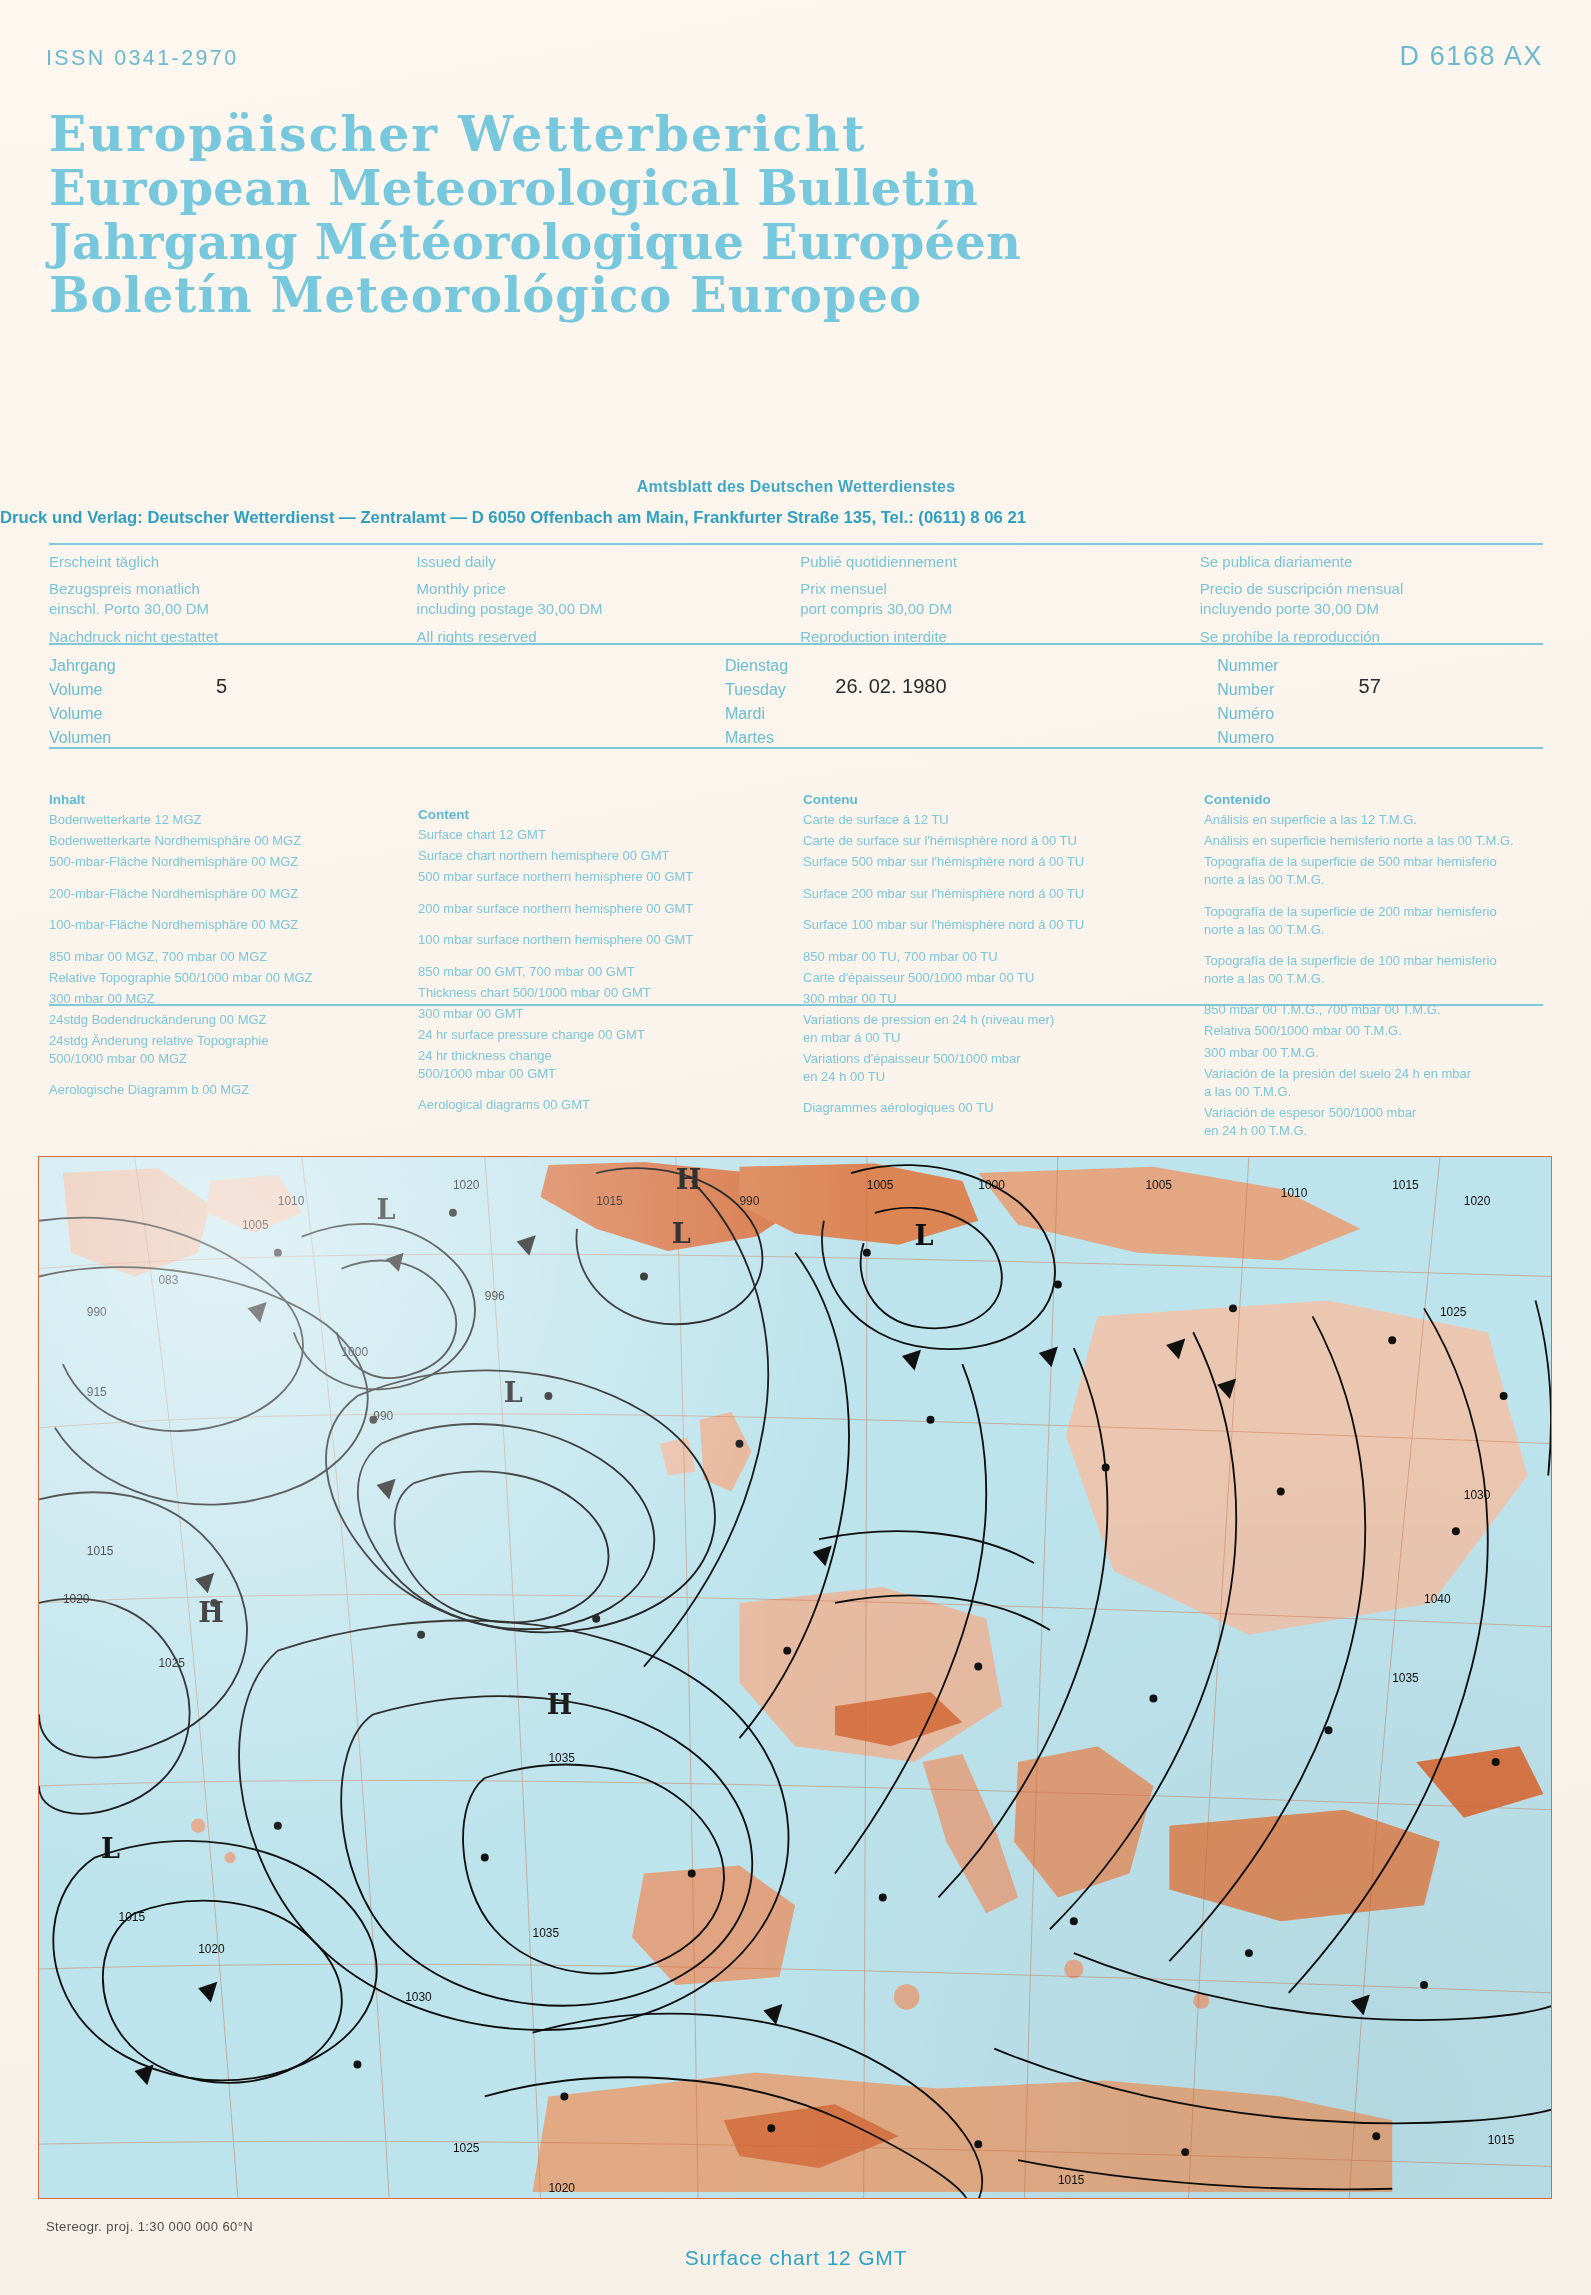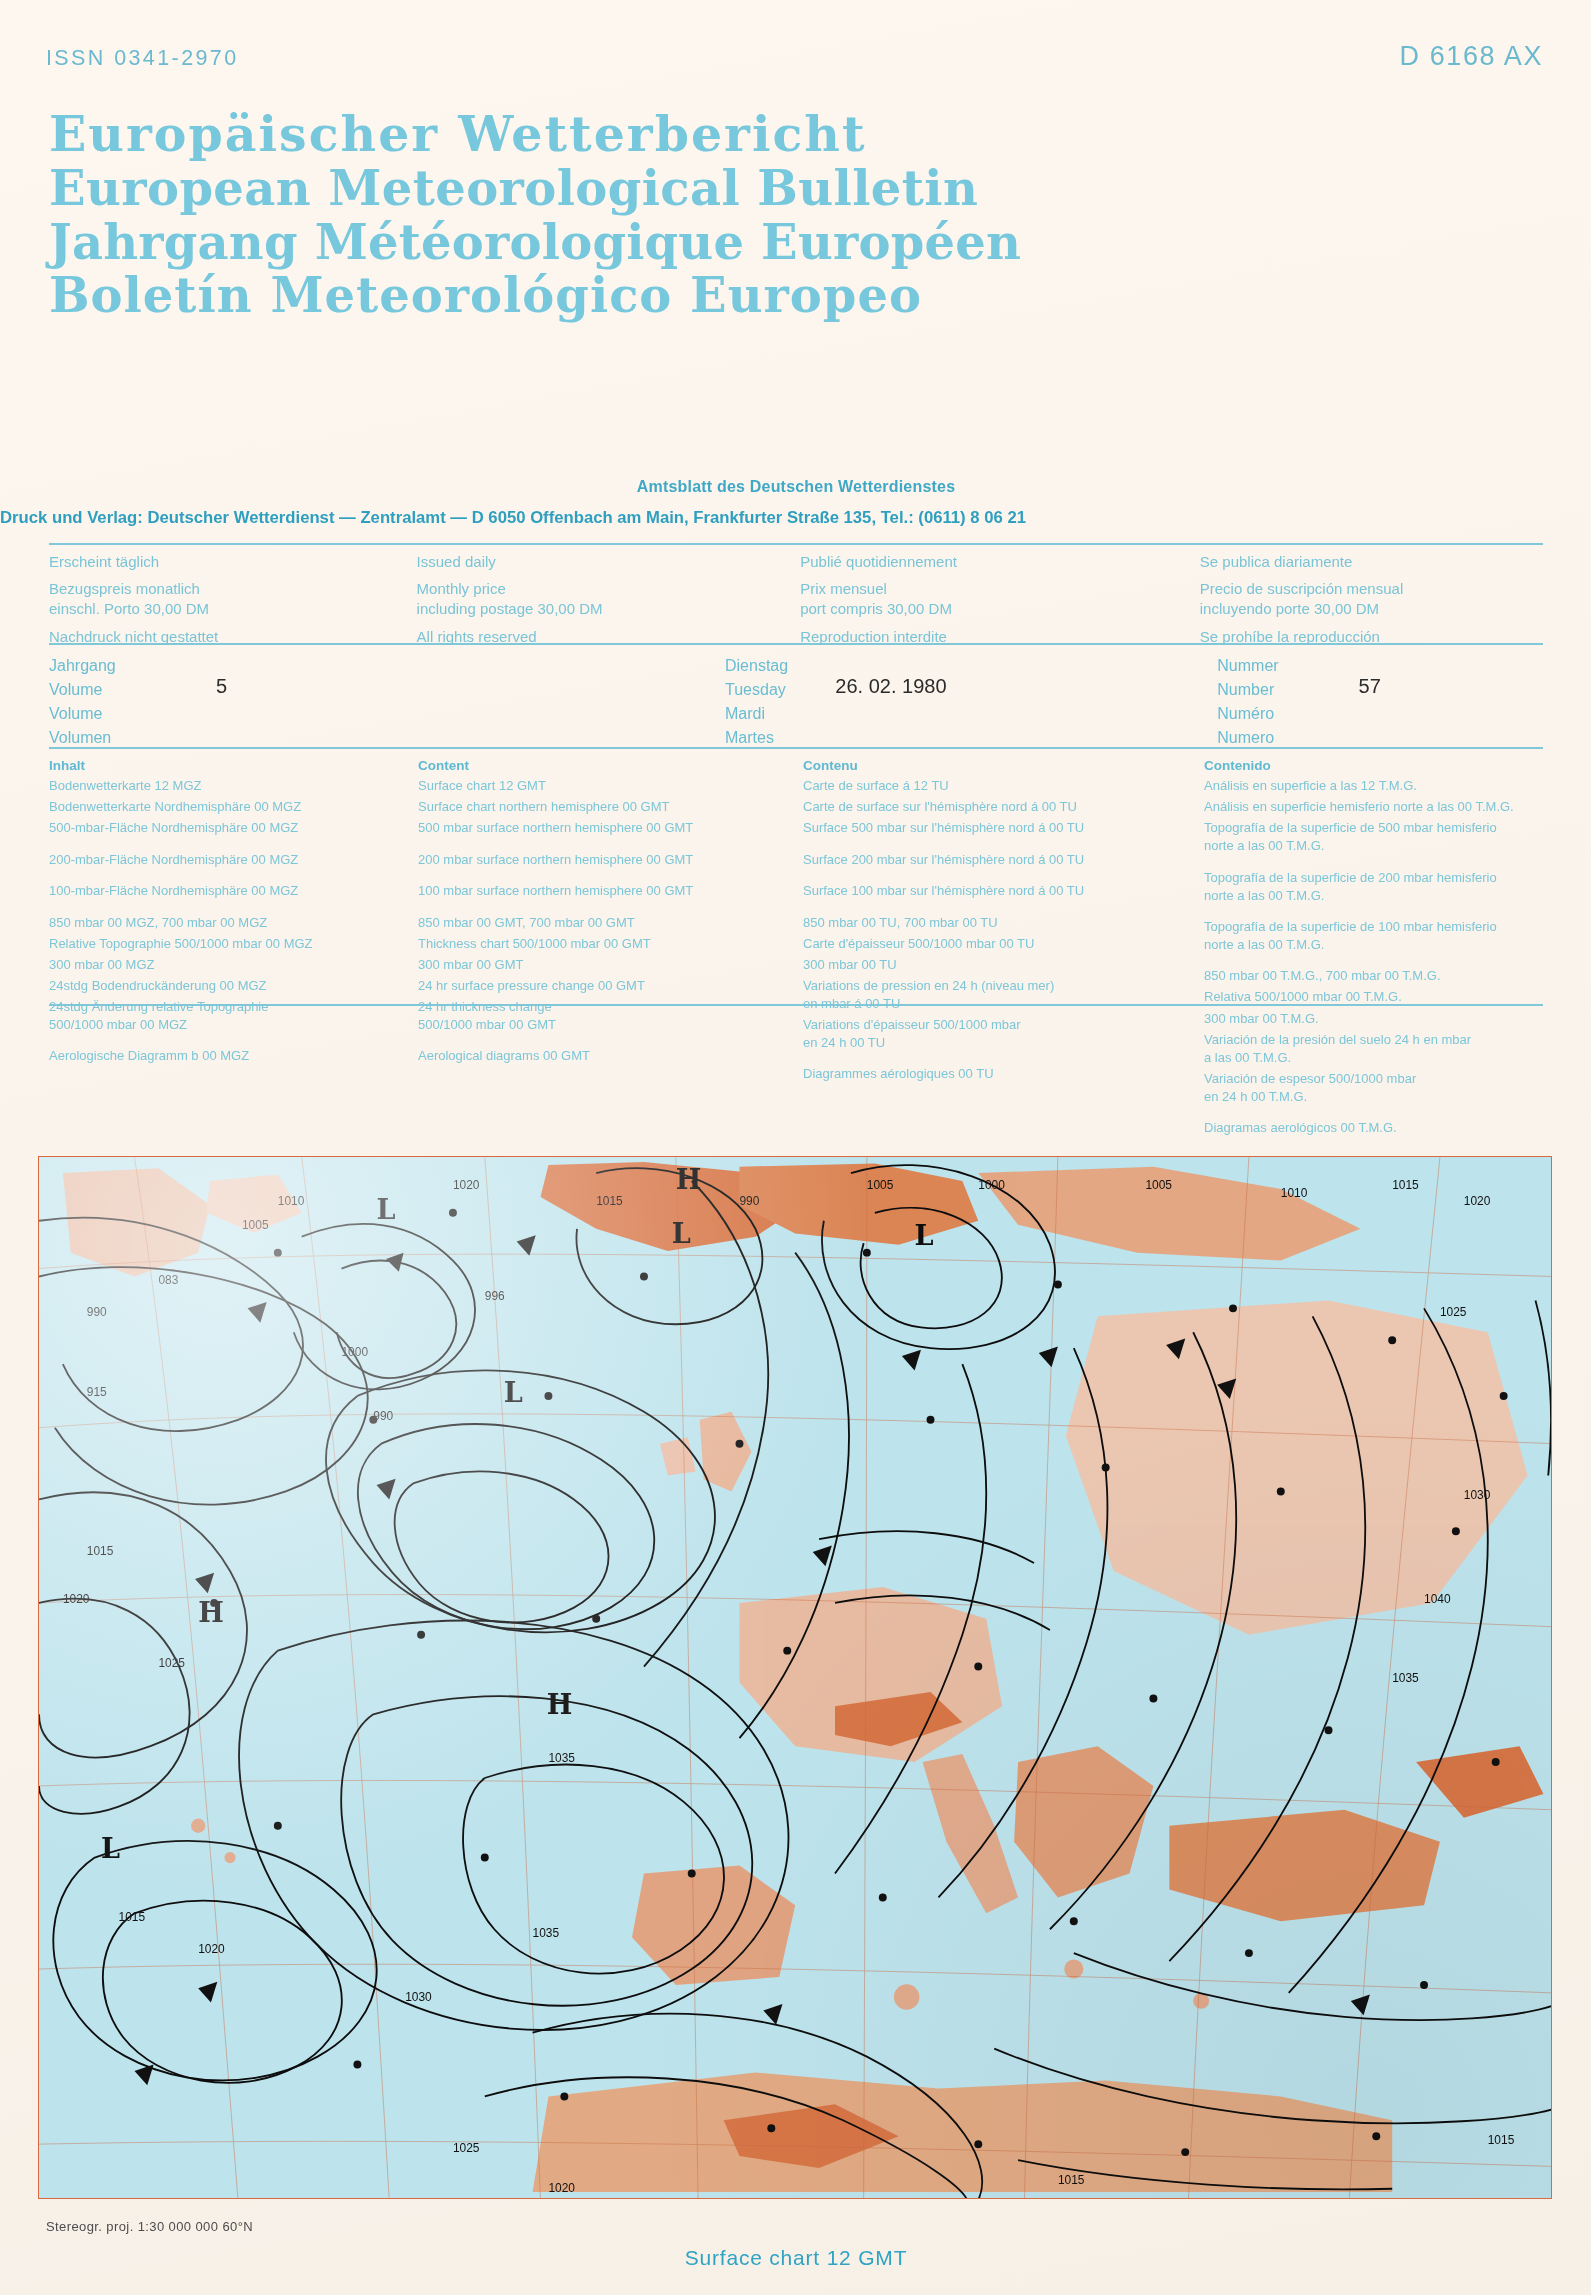--- a/index.html
+++ b/index.html
@@ -149,26 +149,26 @@
     flex: 1 1 auto;
     font-size: 20px;
     color: #2b2b2b;
     padding-top: 21px;
     padding-left: 14.3px;
   }
 
   
   .contents {
     position: absolute;
-    top: 758px; left: 49px; right: 49px;
+    top: 792px; left: 49px; right: 49px;
     display: flex;
   }
   .contents .col { padding-right: 11px; }
   .contents .col:nth-child(1) { flex: 0 0 358px; }
-  .contents .col:nth-child(2) { flex: 0 0 374px; }
+  .contents .col:nth-child(2) { flex: 0 0 374px; margin-top: 15px; }
   .contents .col:nth-child(3) { flex: 0 0 390px; }
   .contents .col:nth-child(4) { flex: 1 1 auto; }
   .contents .head {
     color: #5fb9d2;
     font-size: 13.5px;
     font-weight: bold;
     margin-bottom: 4px;
   }
   .contents .item {
     color: #7cc6d8;

